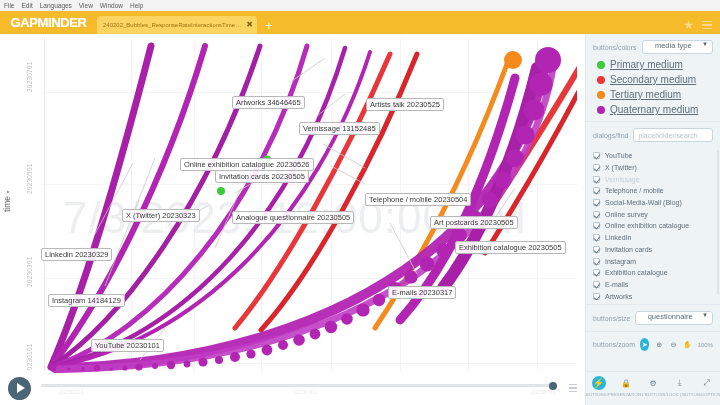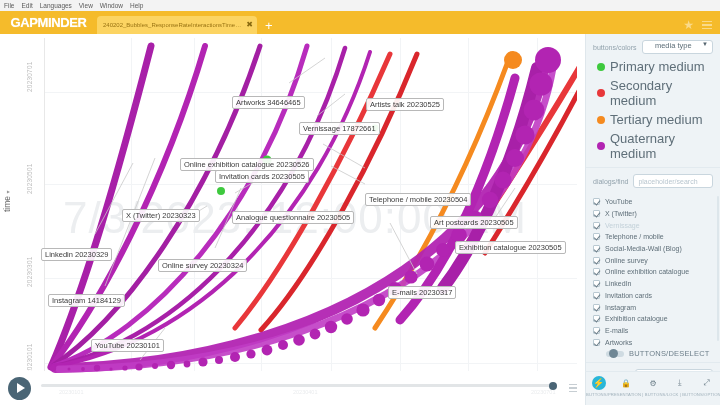--- a/index.html
+++ b/index.html
@@ -105,21 +105,21 @@
   .lbl { font-size: 7px; color: #93a3ad; white-space: nowrap; }
   .select {
     flex: 1; background: #fff; border: 1px solid #c9d6de; border-radius: 3px;
     height: 14px; display: flex; align-items: flex-start; justify-content: center;
     font-size: 7.5px; color: #5d6e78; position: relative; padding: 0 12px 0 4px;
   }
   .select .car { position: absolute; right: 4px; font-size: 6px; color: #55656f; }
   .legend { margin-top: 5px; display: flex; flex-direction: column; gap: 4px; }
   .legend-item { display: flex; align-items: center; gap: 5px; padding-left: 4px; }
   .dot { width: 8px; height: 8px; border-radius: 50%; flex: none; }
-  .legend-text { font-size: 13px; color: #5f6f79; }
+  .legend-text { font-size: 10px; color: #5f6f79; text-decoration: underline; }
   .findbox {
     flex: 1; background: #fff; border: 1px solid #c9d6de; border-radius: 3px;
     height: 14px; display: flex; align-items: center; padding: 0 4px;
     font-size: 7px; color: #b9c6cf;
   }
   .cklist { padding: 2px 7px 0 7px; max-height: 152px; overflow: hidden; position: relative; }
   .ckrow { display: flex; align-items: center; gap: 5px; height: 11.7px; }
   .ckbox {
     width: 7px; height: 7px; border: 1px solid #b9c9d2; background: #fff;
     border-radius: 1px; flex: none; position: relative;
@@ -334,30 +334,29 @@
           <line x1="60" y1="248" x2="110" y2="120"></line>
           <line x1="120" y1="290" x2="95" y2="322"></line>
           <line x1="372" y1="236" x2="345" y2="185"></line>
           <line x1="448" y1="183" x2="470" y2="150"></line>
         </g>
       </svg>
     </div>
 
     <div class="datalabel" style="left:232px;top:62px">Artworks 34646465</div>
     <div class="datalabel" style="left:366px;top:64px">Artists talk 20230525</div>
-    <div class="datalabel" style="left:299px;top:88px">Vernissage 17872661</div>
+    <div class="datalabel" style="left:299px;top:88px">Vernissage 13152485</div>
     <div class="datalabel" style="left:180px;top:124px">Online exhibition catalogue 20230526</div>
     <div class="datalabel" style="left:215px;top:136px">Invitation cards 20230505</div>
     <div class="datalabel" style="left:365px;top:159px">Telephone / mobile 20230504</div>
     <div class="datalabel" style="left:232px;top:177px">Analogue questionnaire 20230505</div>
     <div class="datalabel" style="left:122px;top:175px">X (Twitter) 20230323</div>
     <div class="datalabel" style="left:430px;top:182px">Art postcards 20230505</div>
     <div class="datalabel" style="left:455px;top:207px">Exhibition catalogue 20230505</div>
     <div class="datalabel" style="left:41px;top:214px">Linkedin 20230329</div>
-    <div class="datalabel" style="left:158px;top:225px">Online survey 20230324</div>
     <div class="datalabel" style="left:388px;top:252px">E-mails 20230317</div>
     <div class="datalabel" style="left:48px;top:260px">Instagram 14184129</div>
     <div class="datalabel" style="left:91px;top:305px">YouTube 20230101</div>
 
     <div class="warn">
       <span class="tri">⚠</span>
       <span>HINTS/DATAWARNING</span>
     </div>
   </div>
 
@@ -449,24 +448,20 @@
       <div class="ckrow">
           <span class="ckbox on"></span>
           <span class="cktext">E-mails</span>
         </div>
       <div class="ckrow">
           <span class="ckbox on"></span>
           <span class="cktext">Artworks</span>
         </div>
     </div>
 
-    <div class="deselect">
-      <span class="toggle"></span>
-      <span class="deselect-text">BUTTONS/DESELECT</span>
-    </div>
 
     <div class="panel sep" style="margin-top:4px">
       <div class="row">
         <span class="lbl">buttons/size</span>
         <div class="select">
           <span>questionnaire</span>
           <span class="car">▼</span>
         </div>
       </div>
     </div>

